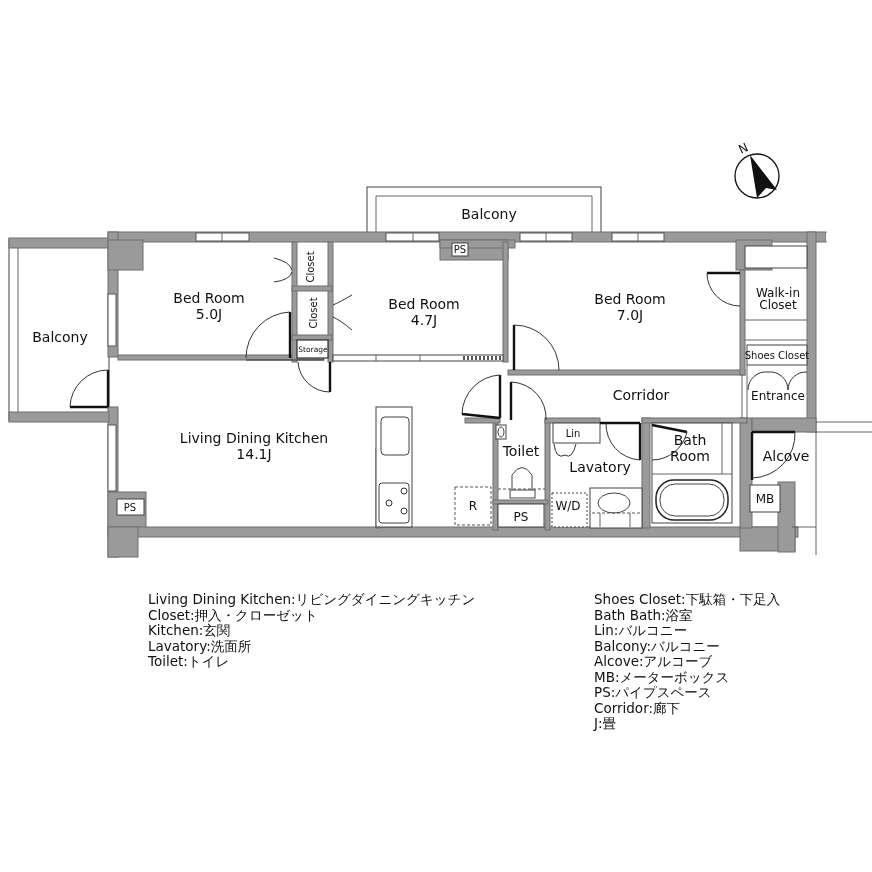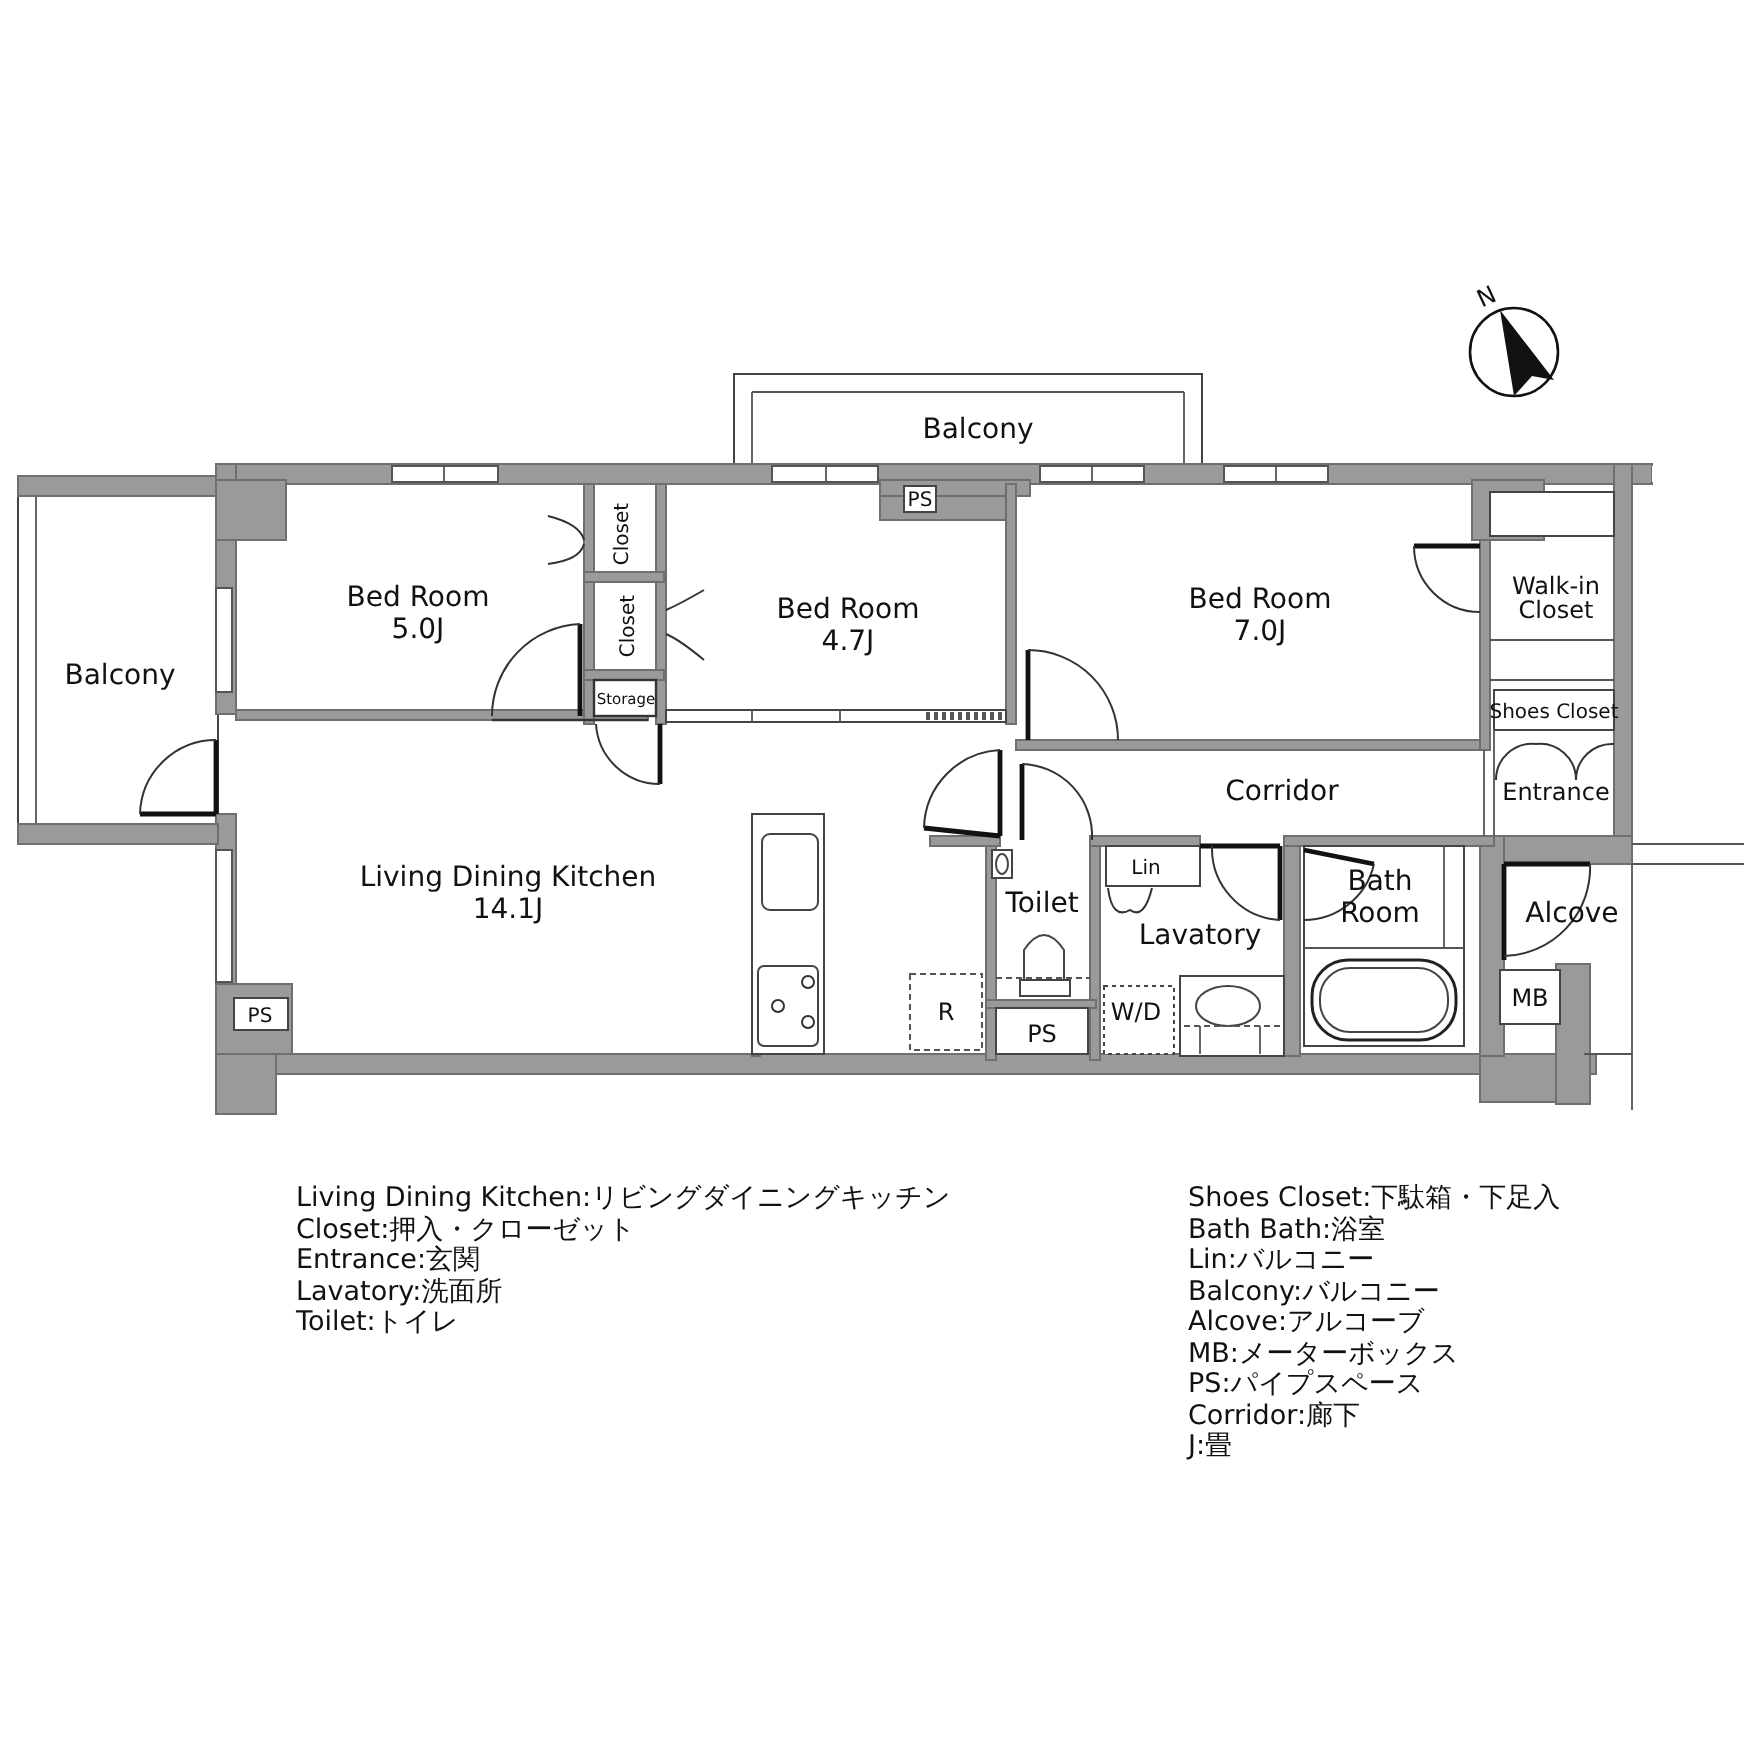--- a/index.html
+++ b/index.html
@@ -235,21 +235,21 @@
   <text x="460" y="253" class="lbl-xs">PS</text>
   <text x="130" y="511" class="lbl-xs">PS</text>
   <text x="521" y="521" class="lbl-sm">PS</text>
   <text x="568" y="510" class="lbl-sm">W/D</text>
   <text x="473" y="510" class="lbl-sm">R</text>
 </svg>
 
 <div id="legend-left" class="legend">
   <div>Living Dining Kitchen:リビングダイニングキッチン</div>
   <div>Closet:押入・クローゼット</div>
-  <div>Entrance:玄関</div>
+  <div>Kitchen:玄関</div>
   <div>Lavatory:洗面所</div>
   <div>Toilet:トイレ</div>
 </div>
 <div id="legend-right" class="legend">
   <div>Shoes Closet:下駄箱・下足入</div>
   <div>Bath Bath:浴室</div>
   <div>Lin:バルコニー</div>
   <div>Balcony:バルコニー</div>
   <div>Alcove:アルコーブ</div>
   <div>MB:メーターボックス</div>

